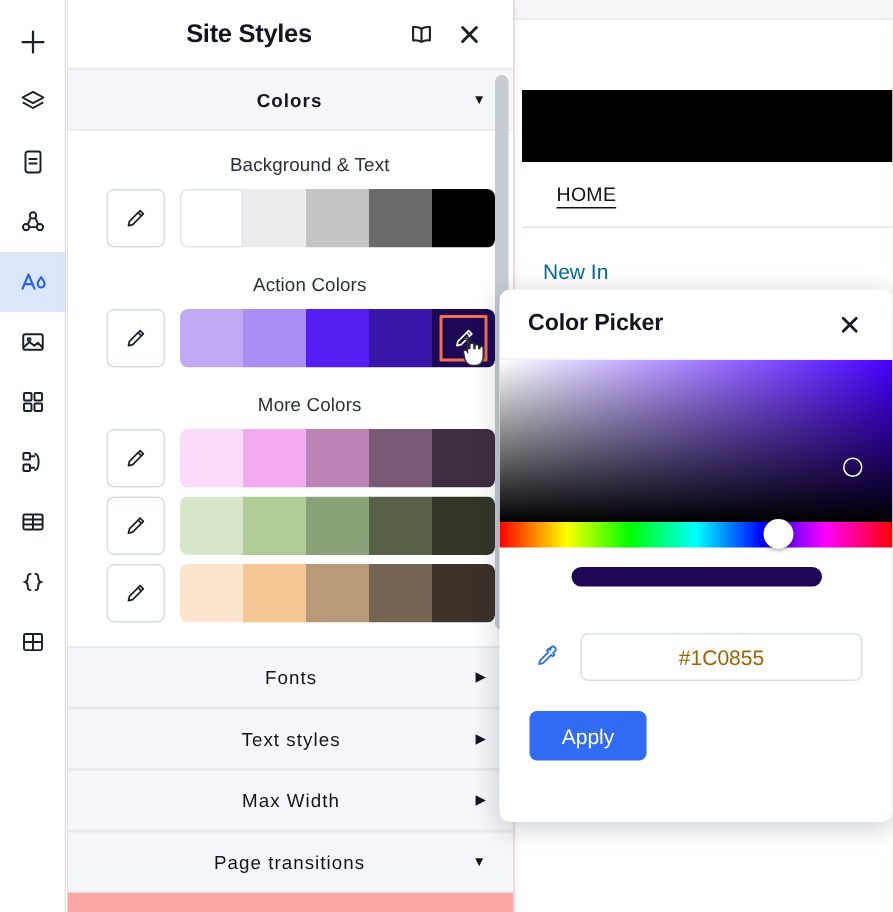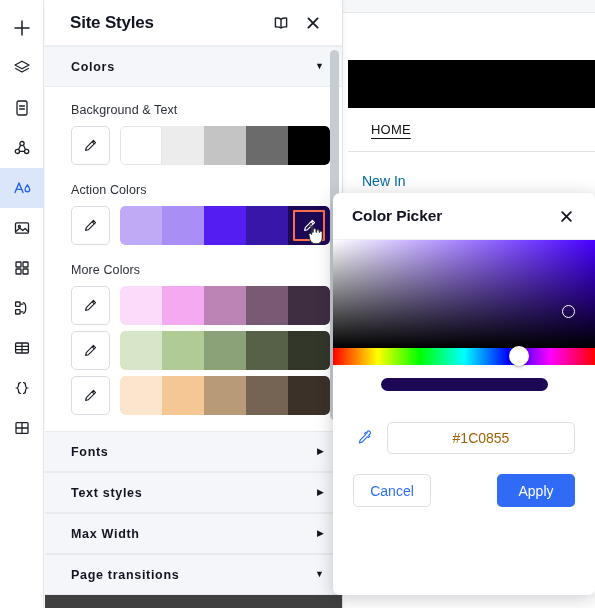--- a/index.html
+++ b/index.html
@@ -56,23 +56,24 @@
     width: 44px; height: 40px;
     display: flex; align-items: center; justify-content: center;
     color: #1b1f26; cursor: pointer;
   }
   .rail-item.active { background: #dce6fb; color: #2563f0; }
   .rail-item svg { display: block; }
 
   
   .panel {
     position: absolute; left: 45px; top: 0; width: 298px; height: 608px;
-    background: #404040; border-right: 1px solid #dfe3e8;
+    background: #fca5a5; border-right: 1px solid #dfe3e8;
     box-shadow: 0 0 6px rgba(0,0,0,.06);
     overflow: hidden;
+    text-align: center;
   }
   .panel-header {
     height: 46px; display: flex; align-items: center;
     padding: 0 16px 0 25px; background: #fff;
     border-bottom: 1px solid #eceef1;
   }
   .panel-title {
     font-size: 17px; font-weight: bold; color: #121521; letter-spacing: -.2px;
     flex: 1;
   }
@@ -123,33 +124,33 @@
     position: absolute; left: 16px; top: 17px; z-index: 5; pointer-events: none;
   }
   .group-gap { height: 12px; }
 
   .accordion-row {
     height: 41px; background: #f4f6f9; border-bottom: 1px solid #e7eaee;
     border-top: 1px solid #e7eaee;
     display: flex; align-items: center; padding: 0 18px 0 26px; cursor: pointer;
   }
   .accordion-row .lbl {
-    flex: 1; font-size: 12.5px; font-weight: bold; color: #121521; letter-spacing: .7px;
+    flex: 1; font-size: 12.5px; font-weight: normal; color: #121521; letter-spacing: .7px;
   }
   .caret-right { font-size: 9px; color: #121521; line-height: 1; }
 
   
   .panel-scroll {
     position: absolute; right: 3px; top: 50px; width: 9px; height: 370px;
     background: #c7ccd3; border-radius: 5px;
   }
 
   
   .picker {
-    position: absolute; left: 333px; top: 193px; width: 262px; height: 402px;
+    position: absolute; left: 333px; top: 193px; width: 262px; height: 355px;
     background: #ffffff; border-radius: 7px;
     box-shadow: 0 3px 18px rgba(16,22,40,.22);
     overflow: hidden;
   }
   .picker-header {
     height: 47px; display: flex; align-items: center; padding: 0 16px 0 19px;
     border-bottom: 1px solid #eef0f3;
   }
   .picker-title {
     flex: 1; font-size: 15.5px; font-weight: bold; color: #121521; letter-spacing: -.1px;
@@ -485,19 +486,18 @@
     <div class="hex-row">
       <div class="eyedrop-btn">
         <svg width="18" height="18" viewBox="0 0 18 18" fill="none" stroke="#2e6ef2" stroke-width="1.2" stroke-linejoin="round">
           <path d="M12.3 2.6a1.8 1.8 0 0 1 2.6 2.6l-1.2 1.2 1 1-1.2 1.2-1-1-5.5 5.5-2.6.7.7-2.6 5.5-5.5-1-1L10.8 3.3l1 1z"></path>
         </svg>
       </div>
       <input class="hex-input" type="text" value="#1C0855" style="">
     </div>
 
     <div class="actions">
-      <button class="btn-cancel">Cancel</button>
       <button class="btn-apply">Apply</button>
     </div>
 
   </div>
 
 </div>
 
 </body></html>

